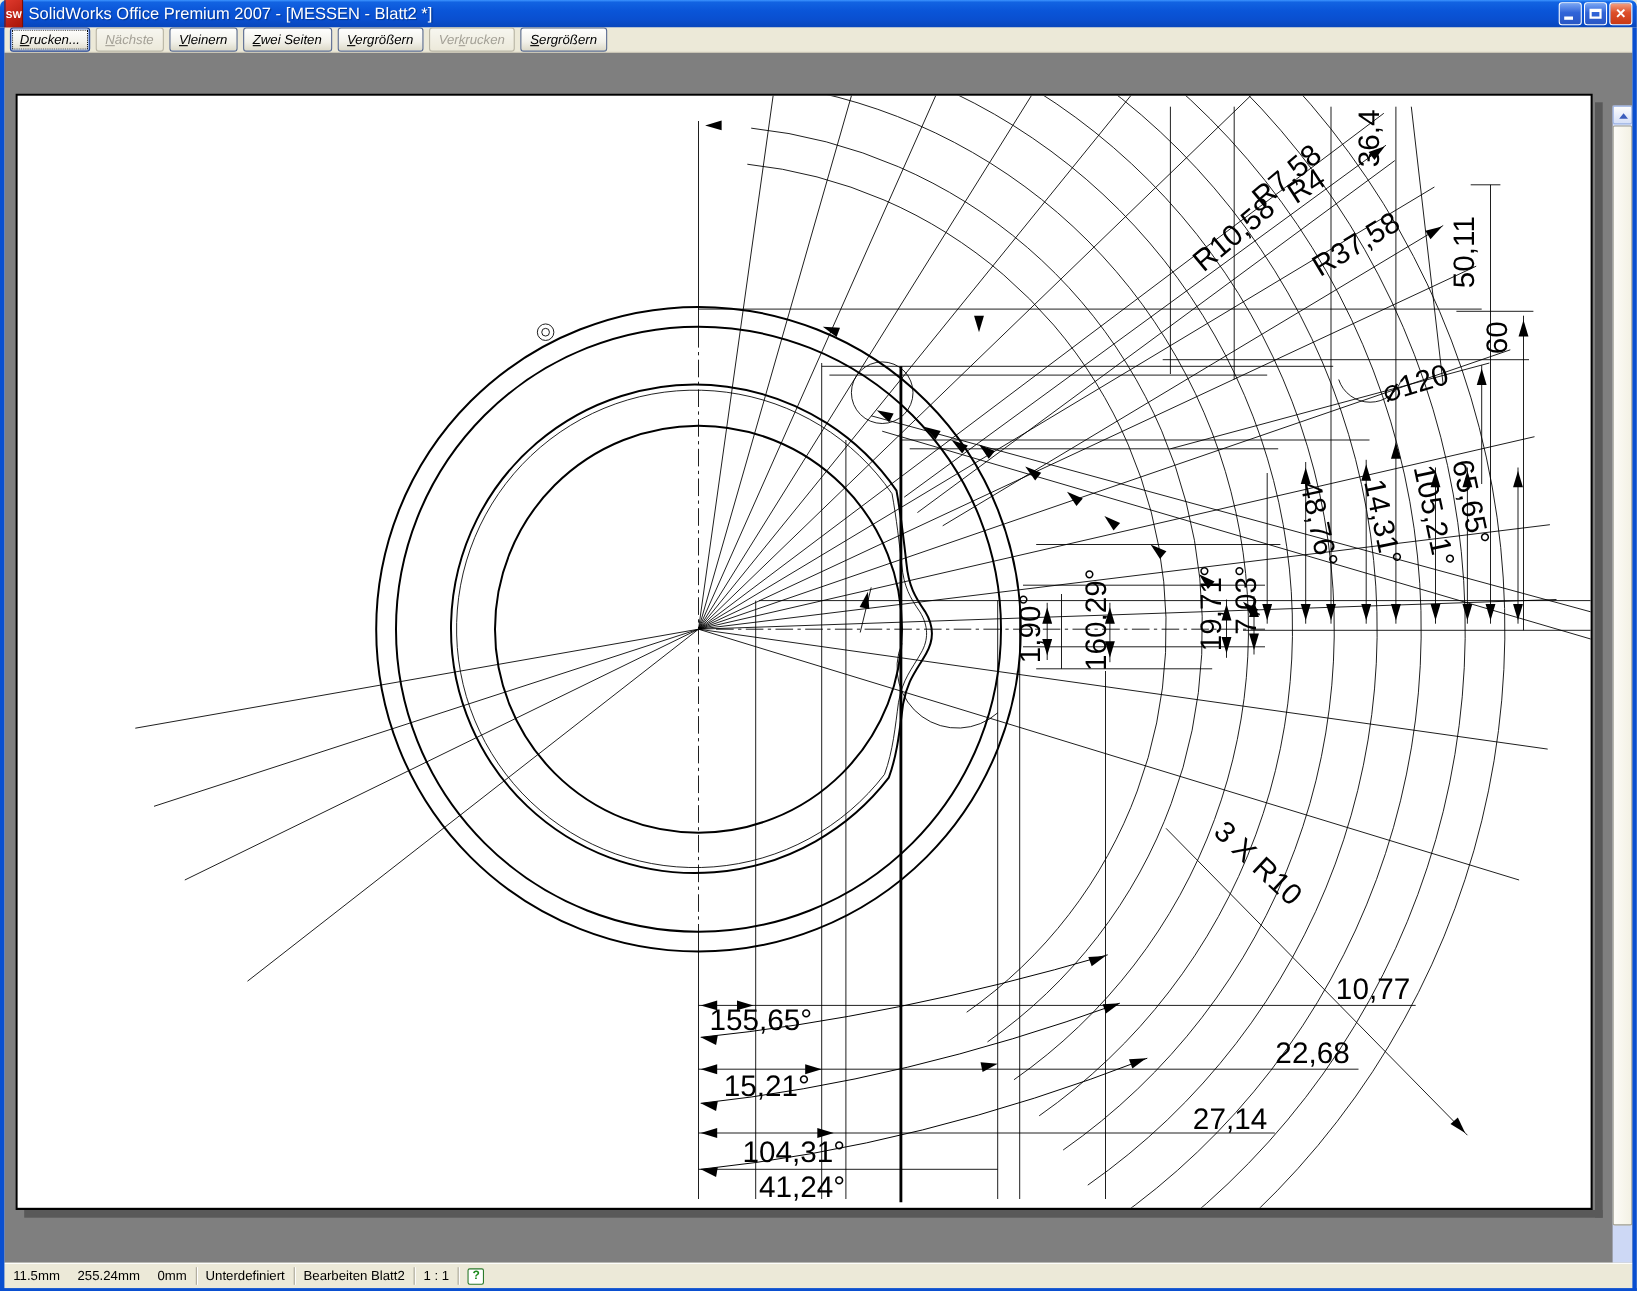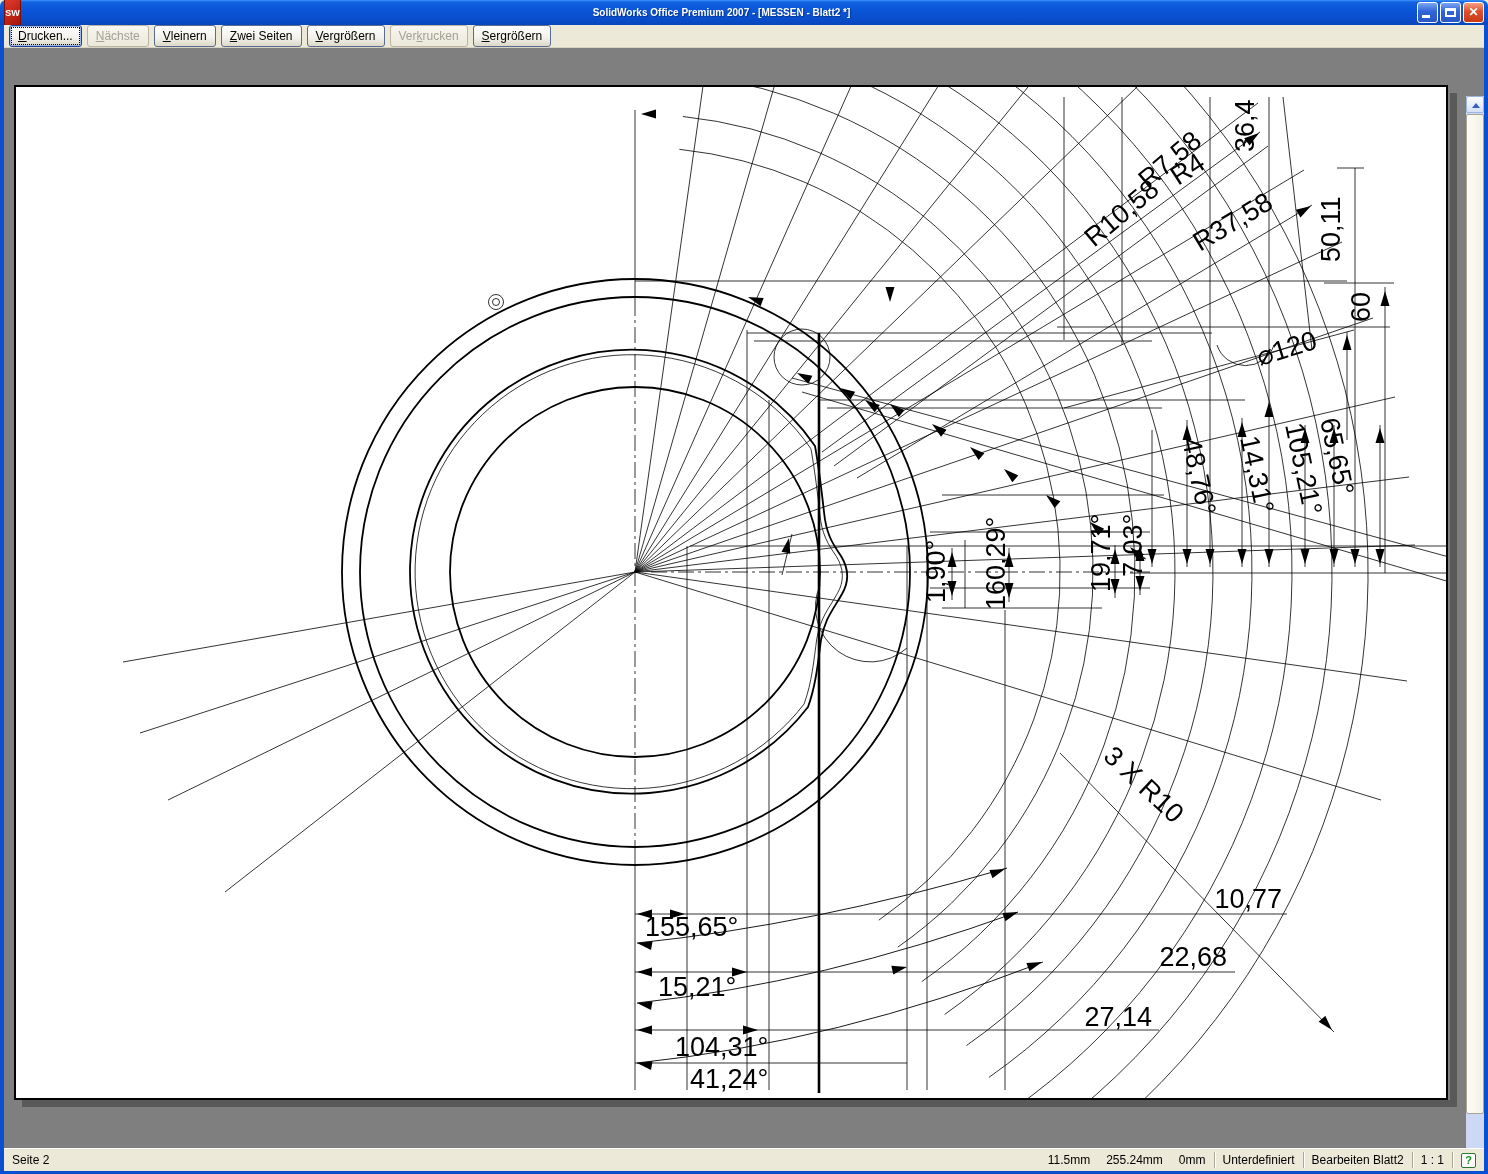--- a/index.html
+++ b/index.html
@@ -6,35 +6,35 @@
   html,body { width:1488px; height:1174px; overflow:hidden; font-family:"Liberation Sans",sans-serif; }
   .window { position:absolute; inset:0; background:#ece9d8; }
 
   
   .titlebar { position:absolute; left:0; top:0; width:1488px; height:25px;
     background:linear-gradient(180deg,#3d95ff 0%,#1263e2 8%,#0a55d8 40%,#0a4fd0 70%,#0846bb 100%);
     display:flex; align-items:center; padding:0 4px; border-radius:6px 6px 0 0; }
   .app-icon { width:17px; height:31px; background:linear-gradient(145deg,#e23b2e,#a31205);
     border:1px solid #7e0d04; border-radius:3px; color:#fff; font-size:9px; font-weight:bold;
     display:flex; align-items:center; justify-content:center; margin-right:5px; }
-  .title-text { color:#fff; font-weight:bold; font-size:10px; text-shadow:1px 1px 1px #00348c; flex:1;
-    white-space:nowrap; overflow:hidden;text-align:center; }
+  .title-text { color:#fff; font-weight:normal; font-size:15px; text-shadow:1px 1px 1px #00348c; flex:1;
+    white-space:nowrap; overflow:hidden; }
   .winbtns { display:flex; gap:2px; }
   .winbtn { width:21px; height:21px; border-radius:3px; border:1px solid #fff;
     background:linear-gradient(180deg,#7ba6f3,#3064d8 45%,#2a57c4); position:relative; cursor:pointer; }
   .winbtn.close { background:linear-gradient(180deg,#f3a183,#dd4f2a 45%,#c93a16); }
   .glyph-min { position:absolute; left:4px; bottom:4px; width:8px; height:3px; background:#fff; }
   .glyph-max { position:absolute; left:4px; top:5px; width:11px; height:9px; border:2px solid #fff; border-top-width:3px; }
   .glyph-close { position:absolute; inset:0; color:#fff; font-size:12px; font-weight:bold; text-align:center; line-height:19px; }
 
   
   .toolbar { position:absolute; left:4px; right:4px; top:25px; height:23px; background:#ece9d8;
     display:flex; align-items:center; gap:5px; padding-left:5px; border-bottom:1px solid #d8d4c0; }
   .tbtn { height:22px; padding:0 8px; font-size:12px; color:#000; background:linear-gradient(180deg,#ffffff,#f2f1ea 60%,#dcd9c8);
-    border:1px solid #5a6c92; border-radius:3px; display:flex; align-items:center; cursor:pointer; }
+    border:1px solid #5a6c92; border-radius:3px; display:flex; align-items:center; cursor:pointer;font-style:italic; }
   .tbtn u { text-decoration:underline; }
   .tbtn.default { outline:1px dotted #000; outline-offset:-3px; border-color:#1c3f94; box-shadow:0 0 0 1px #9db9f0 inset; }
   .tbtn.disabled { color:#a3a096; border-color:#b8b5a5; background:linear-gradient(180deg,#f7f6f0,#ece9da); cursor:default; }
 
   
   .preview { position:absolute; left:4px; top:48px; width:1480px; height:1100px; background:#7f7f7f; overflow:hidden; }
   .page { position:absolute; left:10px; top:37px; width:1434px; height:1015px; background:#fff; border:2px solid #000; }
   .page-shadow-r { position:absolute; left:1446px; top:45px; width:7px; height:1014px; background:#595959; }
   .page-shadow-b { position:absolute; left:18px; top:1052px; width:1435px; height:7px; background:#595959; }
   .page svg { position:absolute; left:0; top:0; }
@@ -288,21 +288,20 @@
     <div class="scrollbar">
       <div class="sb-btn up">
           <span class="sb-arrow"></span>
         </div>
       <div class="sb-thumb"></div>
 
     </div>
   </div>
 
   <div class="statusbar">
-    <div class="sb-panel sb-left">Seite 2</div>
     <div class="sb-panel">11.5mm</div>
     <div class="sb-panel">255.24mm</div>
     <div class="sb-panel">0mm</div>
     <div class="sb-sep"></div>
     <div class="sb-panel">Unterdefiniert</div>
     <div class="sb-sep"></div>
     <div class="sb-panel">Bearbeiten Blatt2</div>
     <div class="sb-sep"></div>
     <div class="sb-panel">1 : 1</div>
     <div class="sb-sep"></div>

